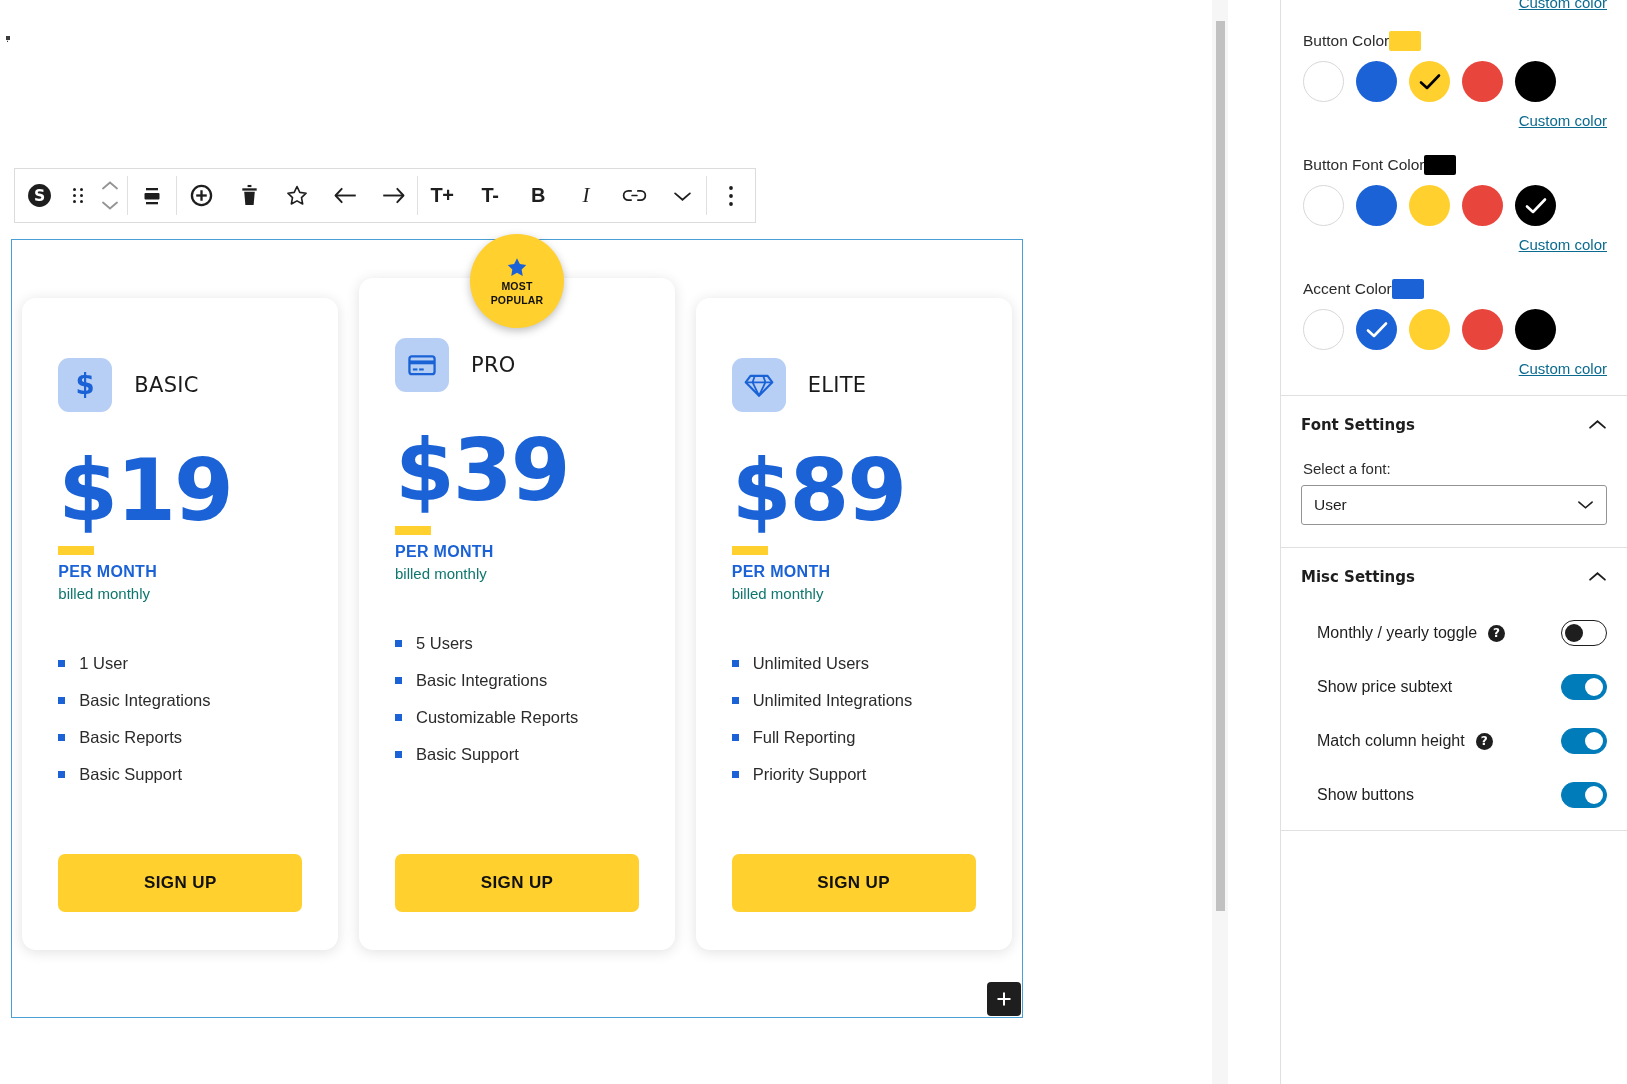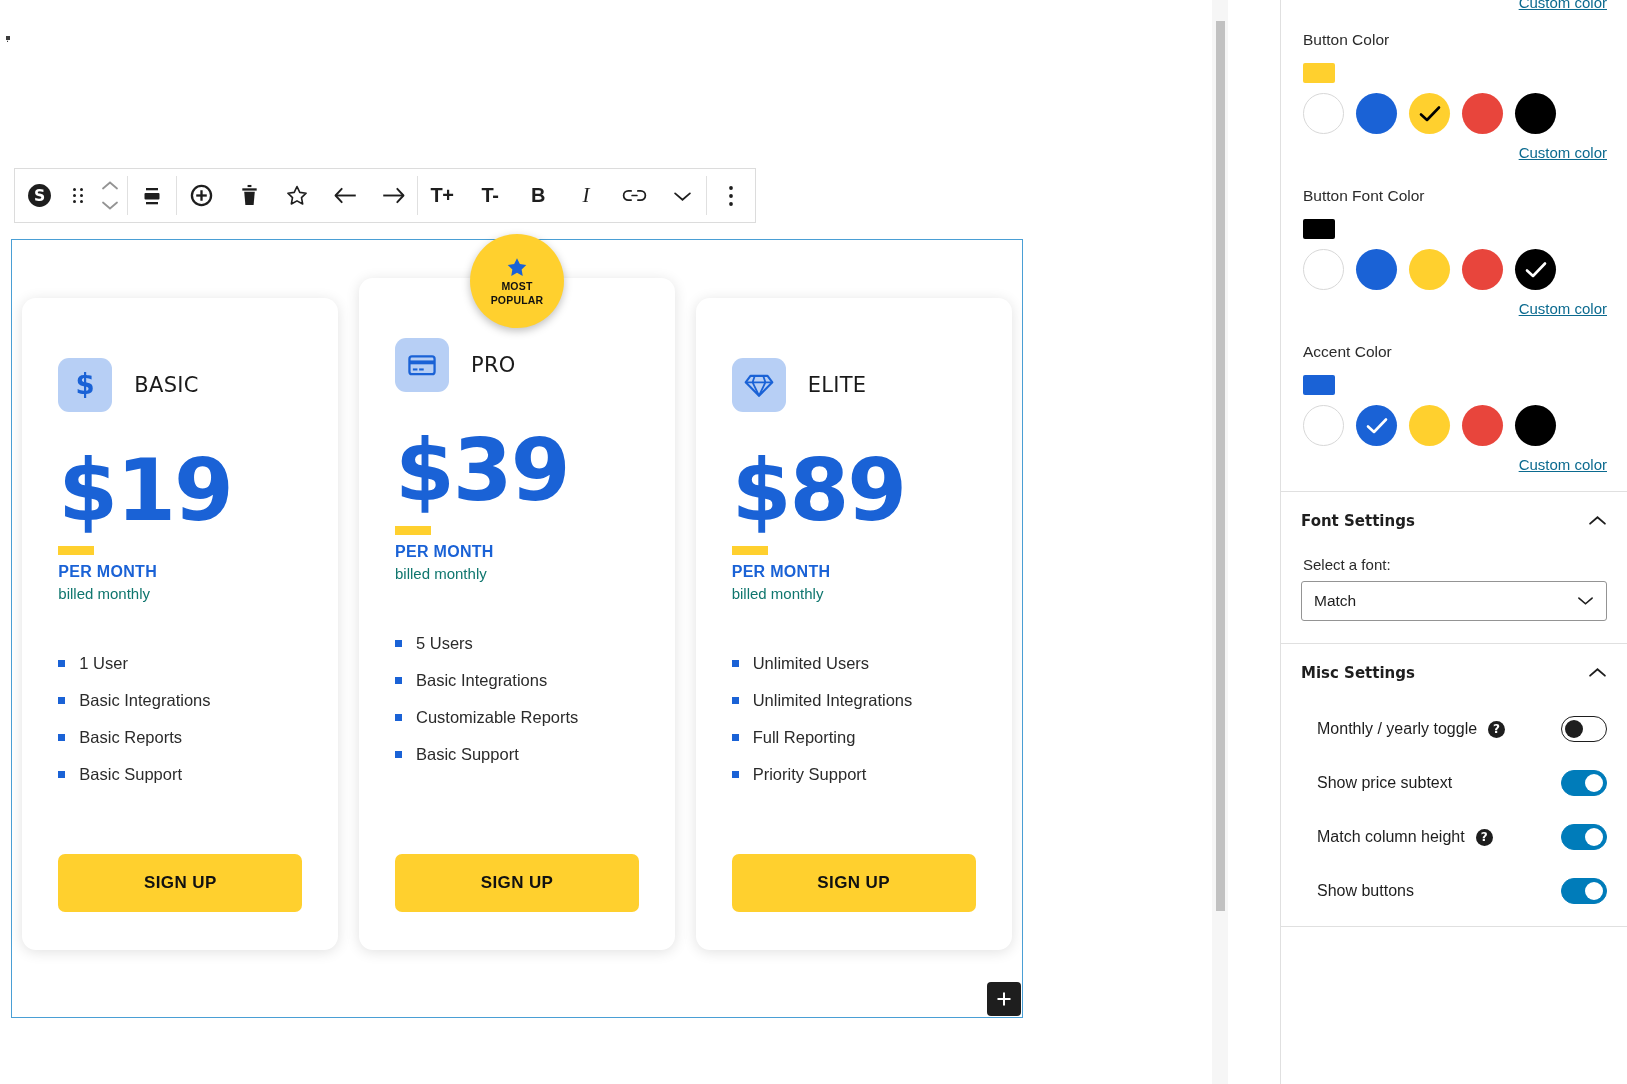--- a/index.html
+++ b/index.html
@@ -174,21 +174,21 @@
     height: 58px; cursor: pointer;
   }
   .panel-header h2 {
     font-size: 15px; font-weight: 600; color: #1e1e1e;
     font-family: "DejaVu Sans", sans-serif;
   }
   .chevron-up { color: #1e1e1e; display: flex; }
 
   .color-group { padding-bottom: 6px; }
   .color-label-row {
-    display: flex; align-items: flex-start; gap: 14px; padding: 8px 0 4px 2px; flex-direction: column;
+    display: flex; align-items: center; padding: 8px 0 4px 2px;
   }
   .color-label { font-size: 15.5px; color: #2b2b2b; }
   .color-swatch-current { width: 32px; height: 20px; border-radius: 2px; }
   .swatch-row { display: flex; gap: 0; padding: 6px 0 0 2px; }
   .swatch {
     width: 41px; height: 41px; border-radius: 50%;
     margin-right: 12px; cursor: pointer;
     display: flex; align-items: center; justify-content: center;
     position: relative;
   }
@@ -572,21 +572,21 @@
     <div class="panel-header">
       <h2>Font Settings</h2>
       <span class="chevron-up">
         <svg width="19" height="12" viewBox="0 0 18 11">
             <path d="M2 8L9 2L16 8" stroke="#1e1e1e" stroke-width="1.8" fill="none" stroke-linecap="round"></path>
           </svg>
       </span>
     </div>
     <div class="field-label">Select a font:</div>
     <div class="select-box">
-      <span>Match</span>
+      <span>User</span>
       <span>
         <svg width="17" height="11" viewBox="0 0 18 11">
             <path d="M2 3L9 9L16 3" stroke="#1e1e1e" stroke-width="1.7" fill="none" stroke-linecap="round"></path>
           </svg>
       </span>
     </div>
   </div>
 
   <div class="panel-section">
     <div class="panel-header">

